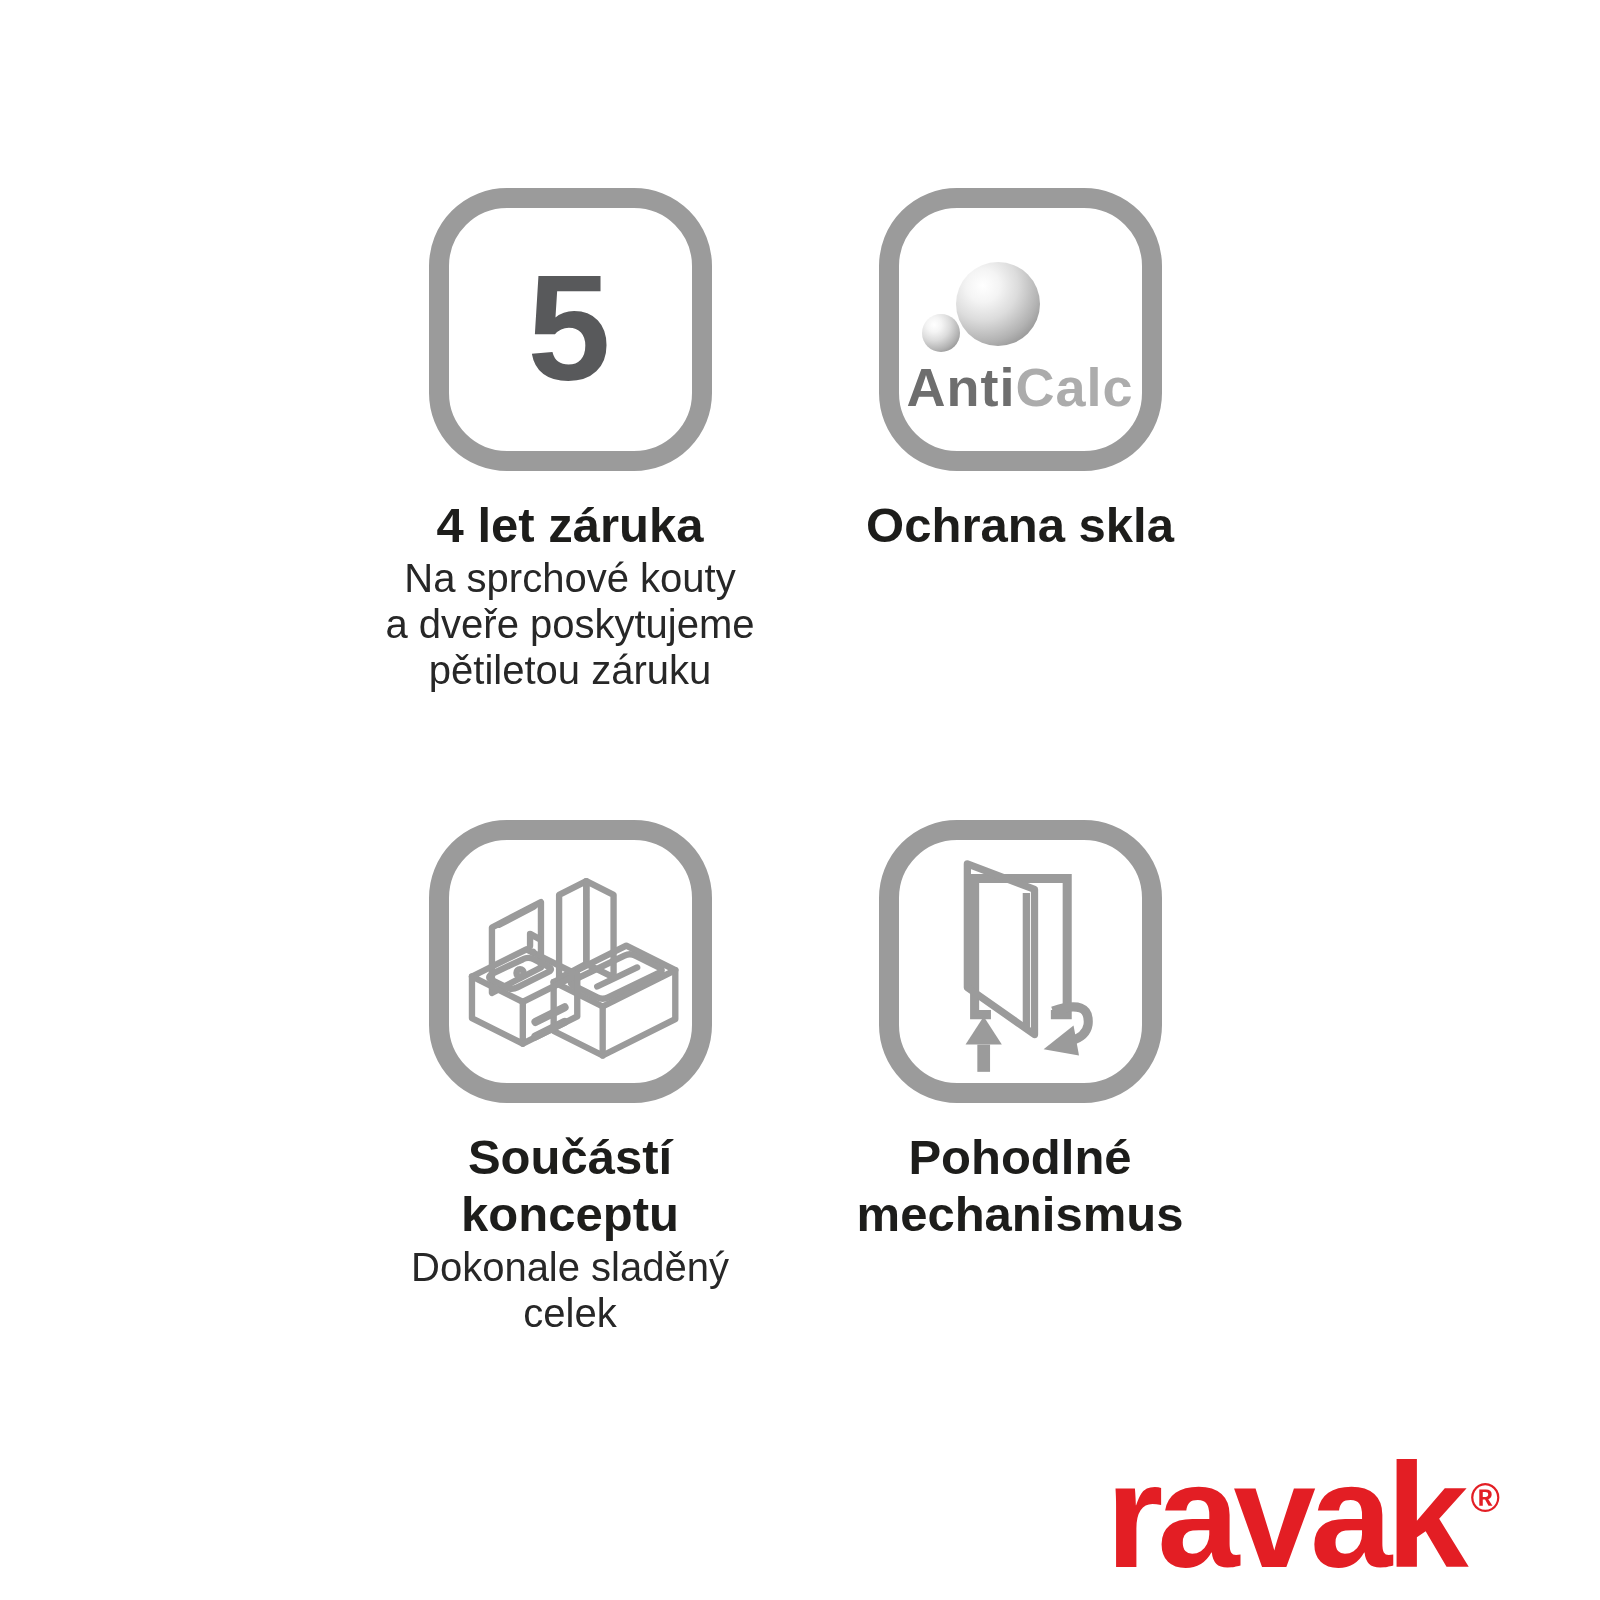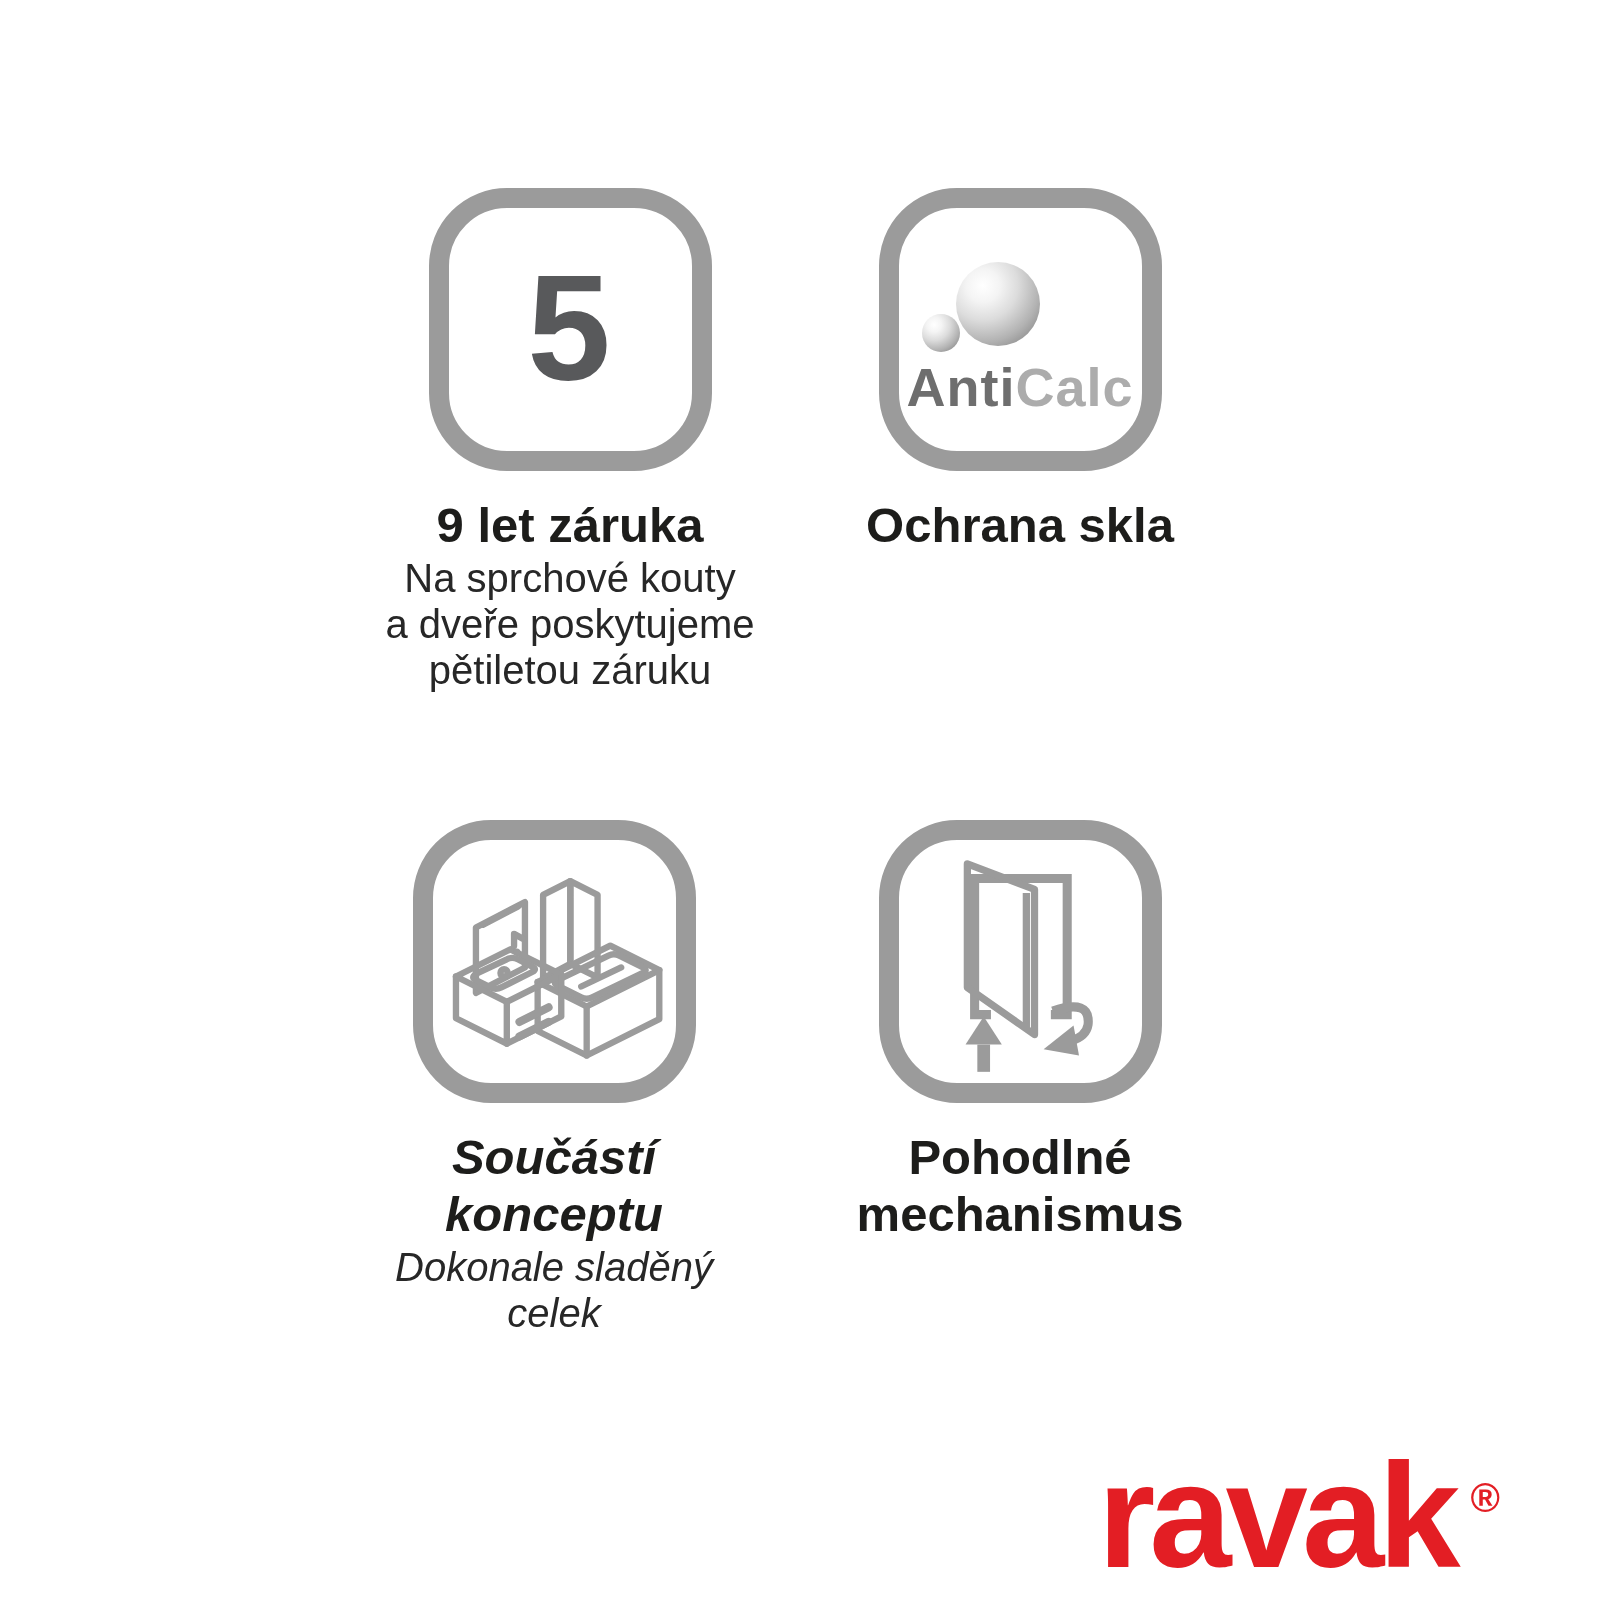--- a/index.html
+++ b/index.html
@@ -16,21 +16,21 @@
   *{box-sizing:border-box;}
   html,body{margin:0;padding:0;}
   body{
     width:1600px;height:1600px;position:relative;overflow:hidden;
     background:var(--background,#fff);
     font-family:"Liberation Sans","DejaVu Sans",sans-serif;
   }
   .card{position:absolute;width:560px;text-align:center;}
   #card-warranty{left:290px;top:188px;}
   #card-anticalc{left:740px;top:188px;}
-  #card-concept{left:274px;top:820px;font-style:italic;}
+  #card-concept{left:290px;top:820px;}
   #card-lift{left:740px;top:820px;}
 
   .badge{
     width:283px;height:283px;margin:0 auto;position:relative;
     border:20px solid var(--badge_border,#9B9B9B);
     border-radius:78px;
     display:flex;align-items:center;justify-content:center;
     background:#fff;
   }
   .digit{
@@ -58,35 +58,35 @@
     color:var(--title,#1D1D1B);white-space:pre-line;
   }
   .desc{
     margin:1px 0 0;font-size:40px;line-height:46px;
     color:var(--description,#272727);white-space:pre-line;
   }
 
   .logo{
     position:absolute;right:100px;bottom:10px;
     display:flex;align-items:flex-start;
-    color:var(--brand_red,#E31E24);font-weight:700;gap:8px;
+    color:var(--brand_red,#E31E24);font-weight:700;
   }
   .logo-text{font-size:148px;line-height:1;letter-spacing:-6px;}
   .logo-reg{font-size:40px;line-height:1;margin:36px 0 0 8px;letter-spacing:0;}
 </style>
 </head>
 <body>
 
 <div>
 
   <div class="card" id="card-warranty">
     <div class="badge">
       <span class="digit">5</span>
     </div>
-    <div class="title">9 let záruka</div>
+    <div class="title">4 let záruka</div>
     <div class="desc">Na sprchové kouty
 a dveře poskytujeme
 pětiletou záruku</div>
   </div>
 
   <div class="card" id="card-anticalc">
     <div class="badge">
       <span class="bubble bubble-large"></span>
       <span class="bubble bubble-small"></span>
       <div class="anticalc-label"><span class="anticalc-dark">Anti</span><span class="anticalc-light">Calc</span></div>

